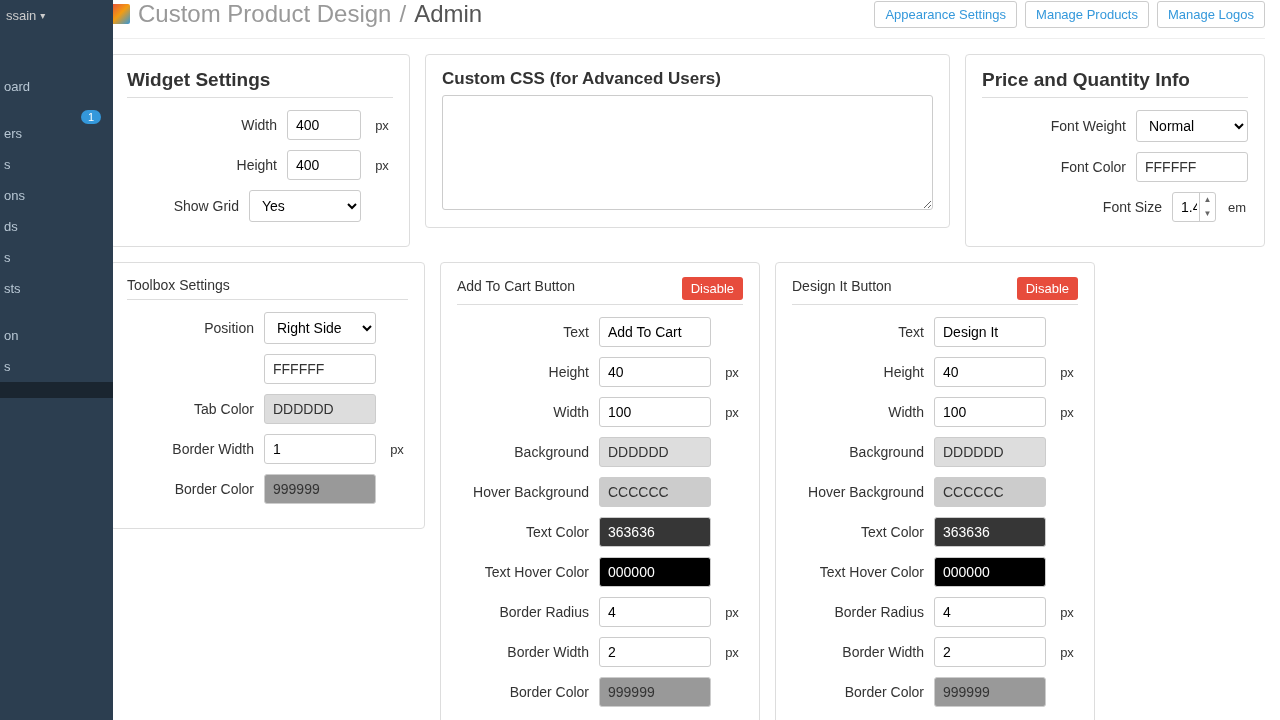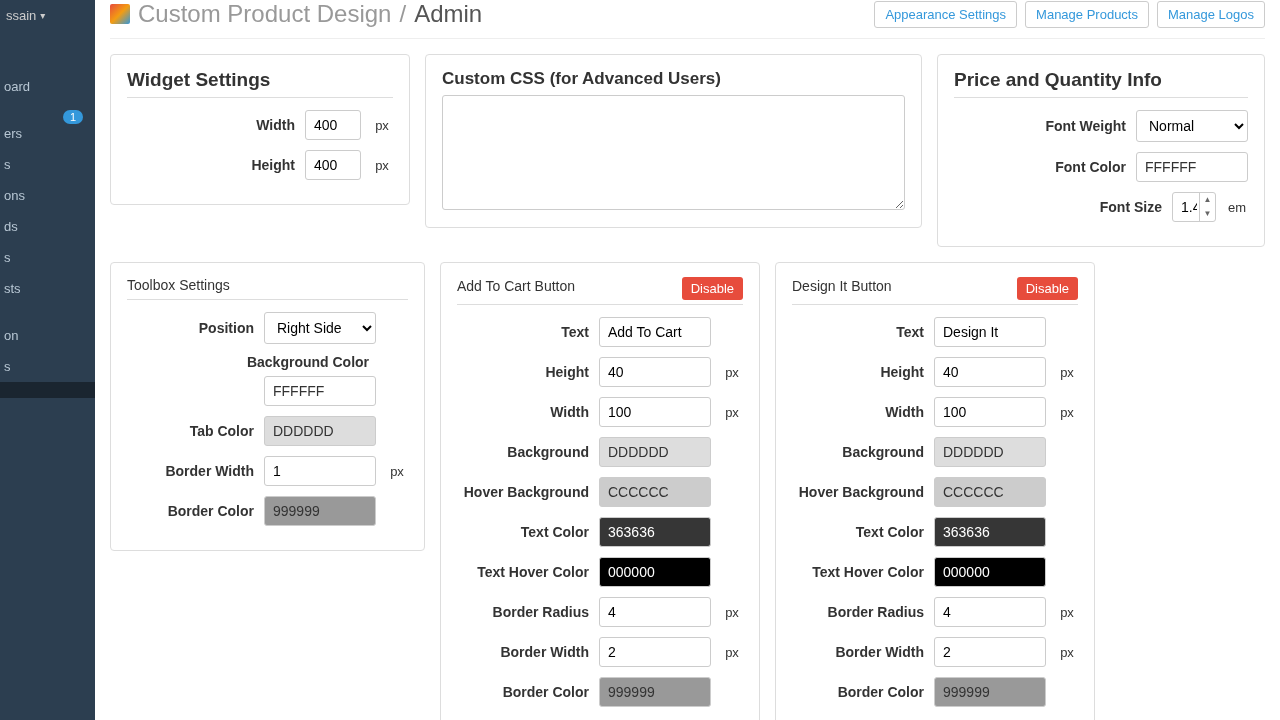--- a/index.html
+++ b/index.html
@@ -1,42 +1,42 @@
 <!DOCTYPE html>
 <html><head>
 <meta charset="utf-8">
 <style>
 * { box-sizing: border-box; margin: 0; padding: 0; }
 body { font-family: "Helvetica Neue", Helvetica, Arial, sans-serif; font-size: 14px; color: #333; background: #fff; }
-.sidebar { position: fixed; left: 0; top: 0; bottom: 0; width: 95px; background: #2c3e50; color: #9fb3c8; overflow: hidden; }
+.sidebar { position: fixed; left: 0; top: 0; bottom: 0; width: 113px; background: #2c3e50; color: #9fb3c8; overflow: hidden; }
 .sidebar .user { padding: 8px 6px; font-size: 13px; color: #ccc; display: flex; align-items: center; gap: 4px; }
 .sidebar .user .caret { font-size: 10px; }
 .sidebar ul { list-style: none; margin-top: 40px; }
 .sidebar li { padding: 8px 4px; font-size: 13px; color: #b8c7d4; white-space: nowrap; position: relative; }
 .sidebar li.active { background: #1a2530; }
 .sidebar .badge { background: #3498db; color: #fff; border-radius: 10px; padding: 1px 7px; font-size: 11px; position: absolute; right: 12px; }
 .main { margin-left: 95px; padding: 0 15px; }
 .page-header { display: flex; align-items: center; justify-content: space-between; padding: 0 0 10px 0; border-bottom: 1px solid #eee; }
 .page-title { font-size: 24px; font-weight: 400; color: #999; display: flex; align-items: center; gap: 8px; }
 .page-title .logo { width: 20px; height: 20px; background: linear-gradient(135deg,#e74c3c,#f39c12,#3498db); display: inline-block; border-radius: 2px; }
 .page-title .sub { color: #555; }
 .header-btns { display: flex; gap: 8px; }
 .btn-outline { border: 1px solid #ccc; background: #fff; color: #3498db; padding: 5px 10px; font-size: 13px; border-radius: 3px; cursor: pointer; }
 .row { display: flex; gap: 15px; margin-top: 15px; align-items: flex-start; }
 .panel { border: 1px solid #ddd; border-radius: 4px; padding: 14px 16px; background: #fff; }
 .panel h3 { font-size: 19px; font-weight: 700; margin-bottom: 6px; }
 .panel h3.lg { font-size: 17px; }
 .panel hr { border: none; border-top: 1px solid #ddd; margin: 4px 0 12px 0; }
 .panel-header { display: flex; justify-content: space-between; align-items: center; }
 .field { display: flex; align-items: center; justify-content: flex-end; gap: 10px; margin-bottom: 10px; }
-.field label { font-size: 14px; font-weight: 700; text-align: right; }
+.field label { font-size: 14px; font-weight: 400; text-align: right; }
 .field .unit { width: 22px; text-align: center; font-size: 13px; }
 input[type=text], select, textarea { border: 1px solid #ccc; border-radius: 3px; padding: 6px 8px; font-size: 14px; font-family: inherit; }
 textarea { width: 100%; height: 115px; resize: both; }
-.inp-sm { width: 56px; }
+.inp-sm { width: 74px; }
 .inp-md { width: 112px; }
 .inp-color { width: 112px; }
 select { background: #fff; }
 .sel-md { width: 112px; }
 .btn-danger { background: #e74c3c; color: #fff; border: none; padding: 4px 9px; font-size: 13px; border-radius: 3px; cursor: pointer; }
 .spinner { position: relative; display: inline-flex; }
 .spinner input { width: 44px; padding-right: 18px; }
 .spinner .spin-btns { position: absolute; right: 1px; top: 1px; bottom: 1px; width: 16px; display: flex; flex-direction: column; border-left: 1px solid #ccc; }
 .spinner .spin-btns span { flex: 1; font-size: 8px; text-align: center; line-height: 1; cursor: pointer; color: #666; display: flex; align-items: center; justify-content: center; }
 .col-label { display: block; text-align: center; font-weight: 600; margin-bottom: 6px; }
@@ -87,28 +87,33 @@
       <div class="field">
           <label>Width</label>
           <input class="inp-sm" type="text" value="400" style="">
           <span class="unit">px</span>
         </div>
       <div class="field">
           <label>Height</label>
           <input class="inp-sm" type="text" value="400" style="">
           <span class="unit">px</span>
         </div>
+      <div class="field">
+          <label>Show Grid</label>
+          <select class="sel-md"><option>Yes</option></select>
+          <span class="unit"></span>
+        </div>
     </div>
 
     <div class="panel" style="flex:1">
       <h3 class="lg">Custom CSS (for Advanced Users)</h3>
       <textarea style=""></textarea>
     </div>
 
-    <div class="panel" style="width:328px">
+    <div class="panel" style="width:300px">
       <h3>Price and Quantity Info</h3>
         <hr>
       <div class="field">
           <label>Font Weight</label>
           <select class="sel-md"><option>Normal</option></select>
         </div>
       <div class="field">
           <label>Font Color</label>
           <input class="inp-color" type="text" value="FFFFFF" style="background: rgb(255, 255, 255); color: rgb(51, 51, 51);">
         </div>
@@ -128,21 +133,20 @@
 
   <div class="row">
     <div class="panel" style="width:315px">
       <h3 style="font-weight:400;font-size:14px">Toolbox Settings</h3>
         <hr>
       <div class="field">
           <label>Position</label>
           <select class="sel-md"><option>Right Side</option></select>
           <span class="unit"></span>
         </div>
-      <div style="text-align:right;padding-right:30px"><label class="col-label" style="text-align:center;display:inline-block;width:140px">Background Color</label></div>
       <div class="field">
           <label></label>
           <input class="inp-color" type="text" value="FFFFFF" style="background: rgb(255, 255, 255); color: rgb(51, 51, 51);">
           <span class="unit"></span>
         </div>
       <div class="field">
           <label>Tab Color</label>
           <input class="inp-color" type="text" value="DDDDDD" style="background: rgb(221, 221, 221); color: rgb(51, 51, 51);">
           <span class="unit"></span>
         </div>

